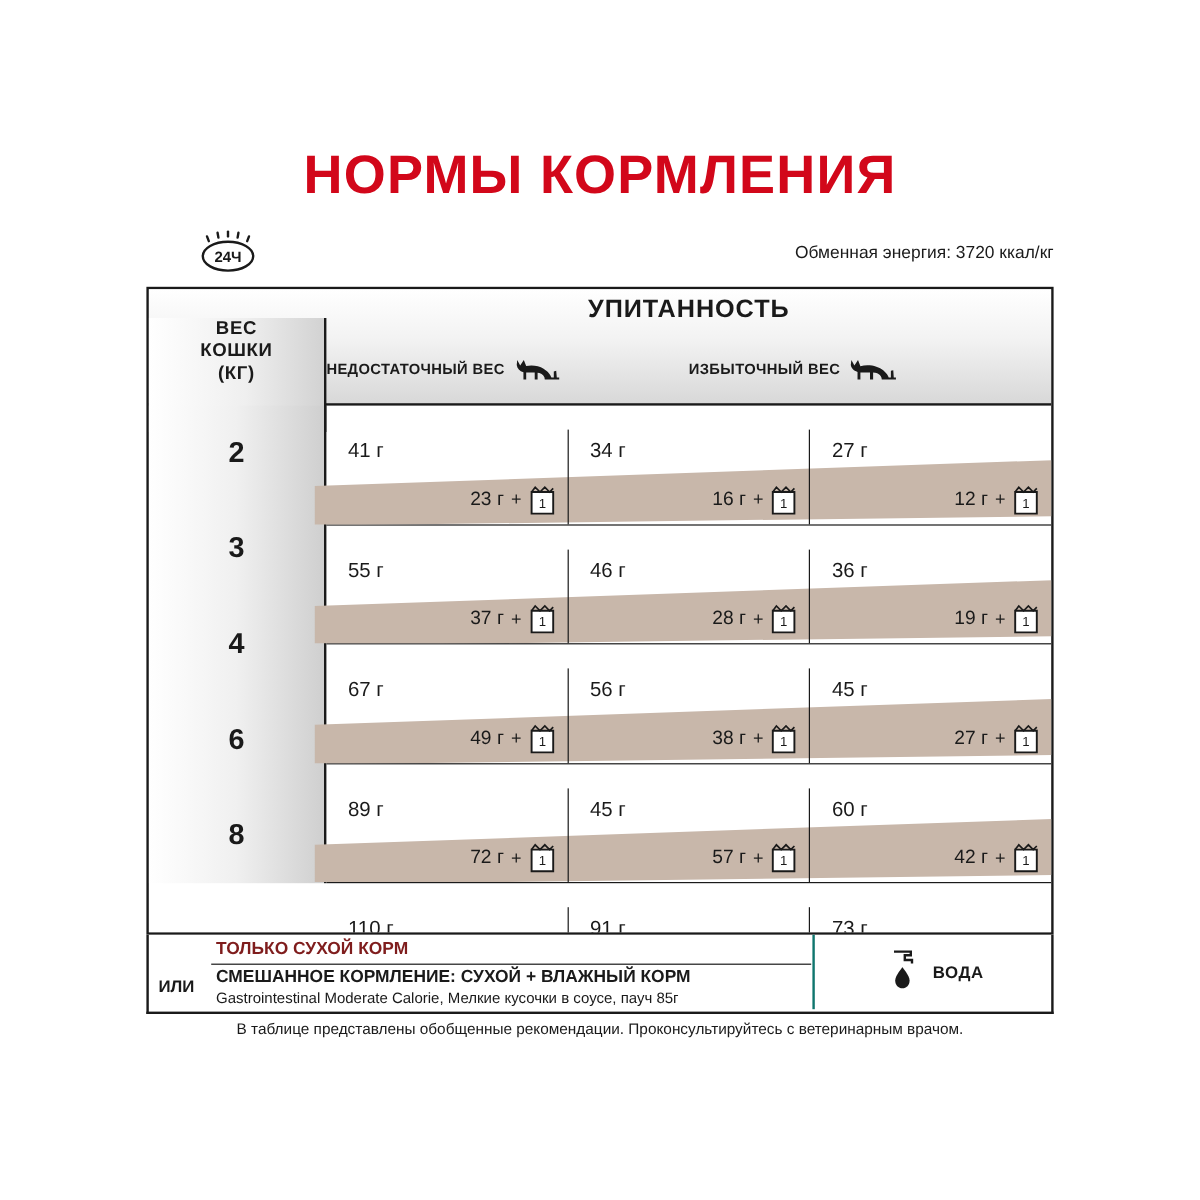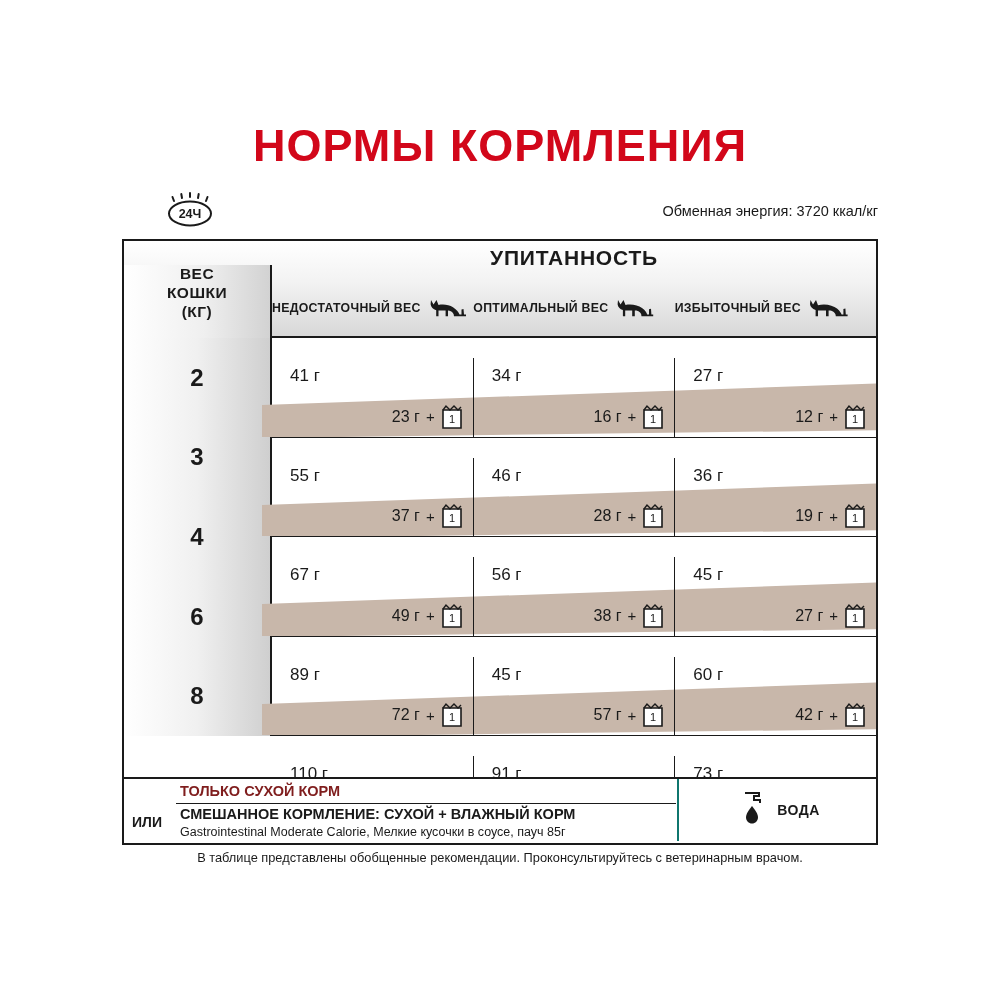--- a/index.html
+++ b/index.html
@@ -348,28 +348,20 @@
 
           <div class="cond-col">
             <div class="clabel">НЕДОСТАТОЧНЫЙ ВЕС</div>
             <div class="cat-icon">
               <svg width="44" height="22" viewBox="0 0 44 22" aria-hidden="true">
                 <path fill="#1a1a1a" d="M6 3 L8.5 7.5 L11.5 3 L13.5 8 C18 7 24 7.6 28 10.2 C32 12.8 33.5 15 34.5 17.6 L36.5 17.6 L36.5 12.5 L38.5 12 L39 17.6 L41 17.6 L41 19.2 L29 19.2 C29 16.5 27.2 14.6 24.5 13.8 L23 13.6 L23 19.2 L20.6 19.2 L20.6 13.5 L13.5 13.5 L13.5 19.2 L11.2 19.2 L11.2 13.2 C8 12.4 6 10 5.6 7.2 Z"></path>
               </svg>
             </div>
           </div>
 
-          <div class="cond-col">
-            <div class="clabel">ОПТИМАЛЬНЫЙ ВЕС</div>
-            <div class="cat-icon">
-              <svg width="44" height="22" viewBox="0 0 44 22" aria-hidden="true">
-                <path fill="#1a1a1a" d="M6 3 L8.5 7.5 L11.5 3 L13.5 8 C19 6.8 26 8 30 11 C33.5 13.6 34.5 15.6 35.2 17.6 L37 17.6 L37 12.2 L39 11.8 L39.4 17.6 L41.2 17.6 L41.2 19.2 L29.5 19.2 C29.5 16.3 27.4 14.3 24.4 13.6 L22.8 13.5 L22.8 19.2 L20.2 19.2 L20.2 13.4 L13.2 13.4 L13.2 19.2 L10.9 19.2 L10.9 13 C7.8 12.1 5.9 9.8 5.6 7.2 Z"></path>
-              </svg>
-            </div>
-          </div>
 
           <div class="cond-col">
             <div class="clabel">ИЗБЫТОЧНЫЙ ВЕС</div>
             <div class="cat-icon">
               <svg width="46" height="22" viewBox="0 0 46 22" aria-hidden="true">
                 <path fill="#1a1a1a" d="M5.5 3 L8 7.5 L11 3 L13 8.2 C20 6.2 28 8.2 32 11.6 C35 14.2 36 16 36.6 17.6 L38.4 17.6 L38.4 12 L40.4 11.6 L40.8 17.6 L42.6 17.6 L42.6 19.2 L30.8 19.2 C30.8 16.2 28.4 14.2 25.2 13.6 L23.6 13.5 L23.6 19.2 L21 19.2 L21 13.4 L13 13.4 L13 19.2 L10.6 19.2 L10.6 12.9 C7.3 11.9 5.2 9.6 5 7 Z"></path>
               </svg>
             </div>
           </div>
 

